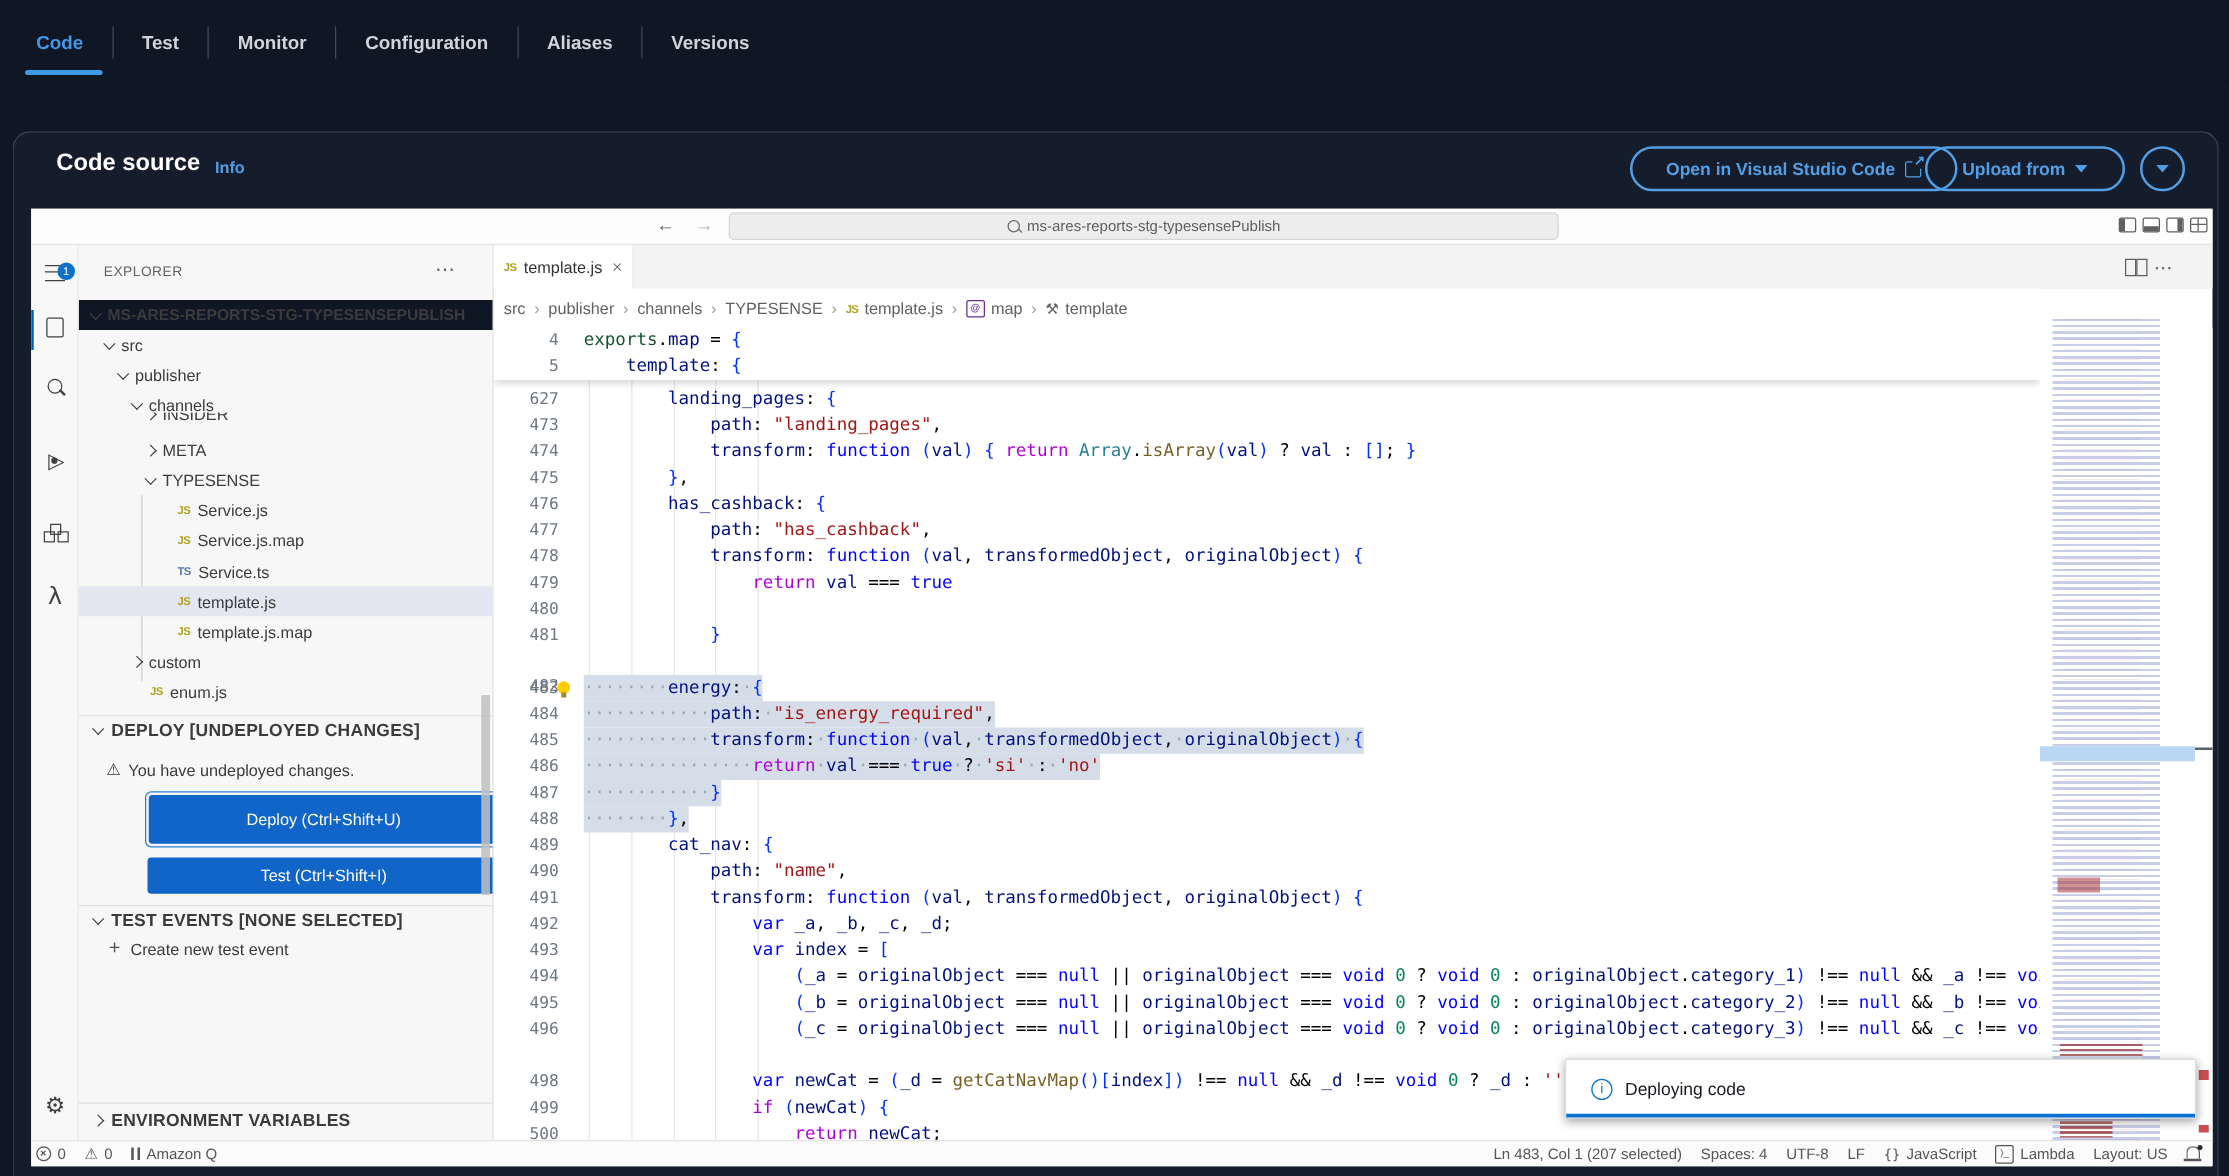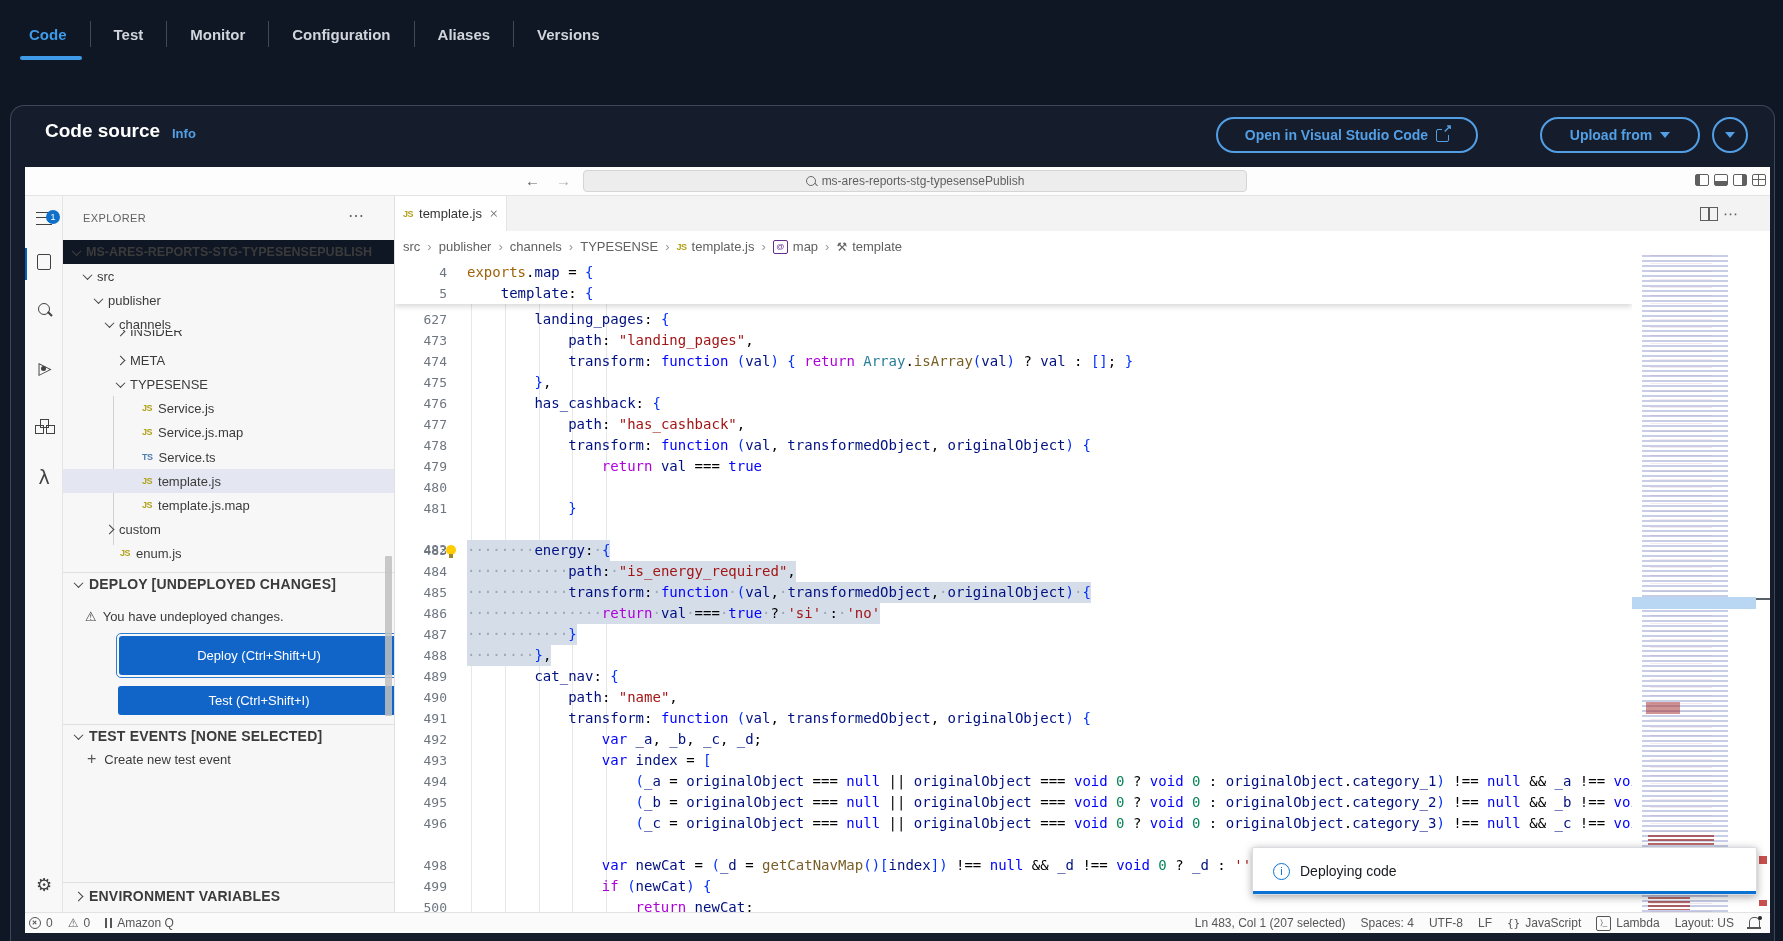--- a/index.html
+++ b/index.html
@@ -103,21 +103,21 @@
 
   .code-viewport{position:absolute;left:395px;top:262px;width:1237px;height:650px;background:#fff;overflow:hidden;}
   .iguide{position:absolute;top:42px;bottom:0;width:1px;background:#e7e7e7;}
   .code-row{position:absolute;left:0;width:100%;height:21px;}
   .gutter{position:absolute;left:0;top:0;width:52px;text-align:right;font:13px/21px "DejaVu Sans Mono",monospace;color:#6e7681;}
   .ctext{position:absolute;left:72px;top:0;font:14px/21px "DejaVu Sans Mono",monospace;white-space:pre;}
   .code-row.sel .ctext{background:#d4dde8;}
   .sticky{position:absolute;left:0;top:0;width:100%;height:42px;background:#fff;box-shadow:0 3px 5px rgba(0,0,0,0.14);z-index:3;}
   .c-w{color:#000;} .c-o{color:#000;} .c-p{color:#001080;} .c-s{color:#a31515;}
   .c-k{color:#0000ff;} .c-c{color:#af00db;} .c-f{color:#795e26;} .c-t{color:#267f99;}
-  .c-n{color:#098658;} .c-b{color:#0431fa;} .c-e{color:#a16207;} .c-d{color:#9aa7b5;}
+  .c-n{color:#098658;} .c-b{color:#0431fa;} .c-e{color:#14532d;} .c-d{color:#9aa7b5;}
   .bulb{position:absolute;left:446px;top:545px;width:10px;height:10px;border-radius:50%;background:#ffcc00;z-index:2;}
   .bulb::after{content:"";position:absolute;left:3px;top:9px;width:4px;height:4px;background:#a0872a;}
 
   
   .minimap{position:absolute;left:1632px;top:255px;width:124px;height:657px;background:
     repeating-linear-gradient(180deg, rgba(95,110,185,0.34) 0 2px, rgba(255,255,255,0) 2px 5px),
     repeating-linear-gradient(180deg, rgba(170,80,120,0.12) 0 1px, rgba(255,255,255,0) 1px 8px);
     background-size:86px 100%, 62px 100%;background-position:10px 0,18px 0;background-repeat:no-repeat;}
   .mm-blue{position:absolute;left:0;top:342px;width:124px;height:12px;background:#b9d6f2;}
   .mm-red1{position:absolute;left:14px;top:447px;width:34px;height:12px;background:rgba(160,40,40,0.5);}
@@ -168,21 +168,21 @@
         <div class="aws-sep"></div>
         <div class="aws-tab">Versions</div>
       </div>
     <div class="aws-underline"></div>
   </div>
 
   <div class="panel"></div>
   <div class="panel-title">Code source</div>
   <div class="panel-info">Info</div>
 
-  <button class="aws-btn" style="left:1216px;width:262px;">
+  <button class="aws-btn" style="left:1304px;width:262px;">
     <span>Open in Visual Studio Code</span>
     <span class="extlink"></span>
   </button>
   <button class="aws-btn" style="left:1540px;width:160px;">
     <span>Upload from</span>
     <span class="caret-down"></span>
   </button>
   <button class="aws-btn" style="left:1712px;width:36px;border-radius:50%;">
     <span class="caret-down"></span>
   </button>

